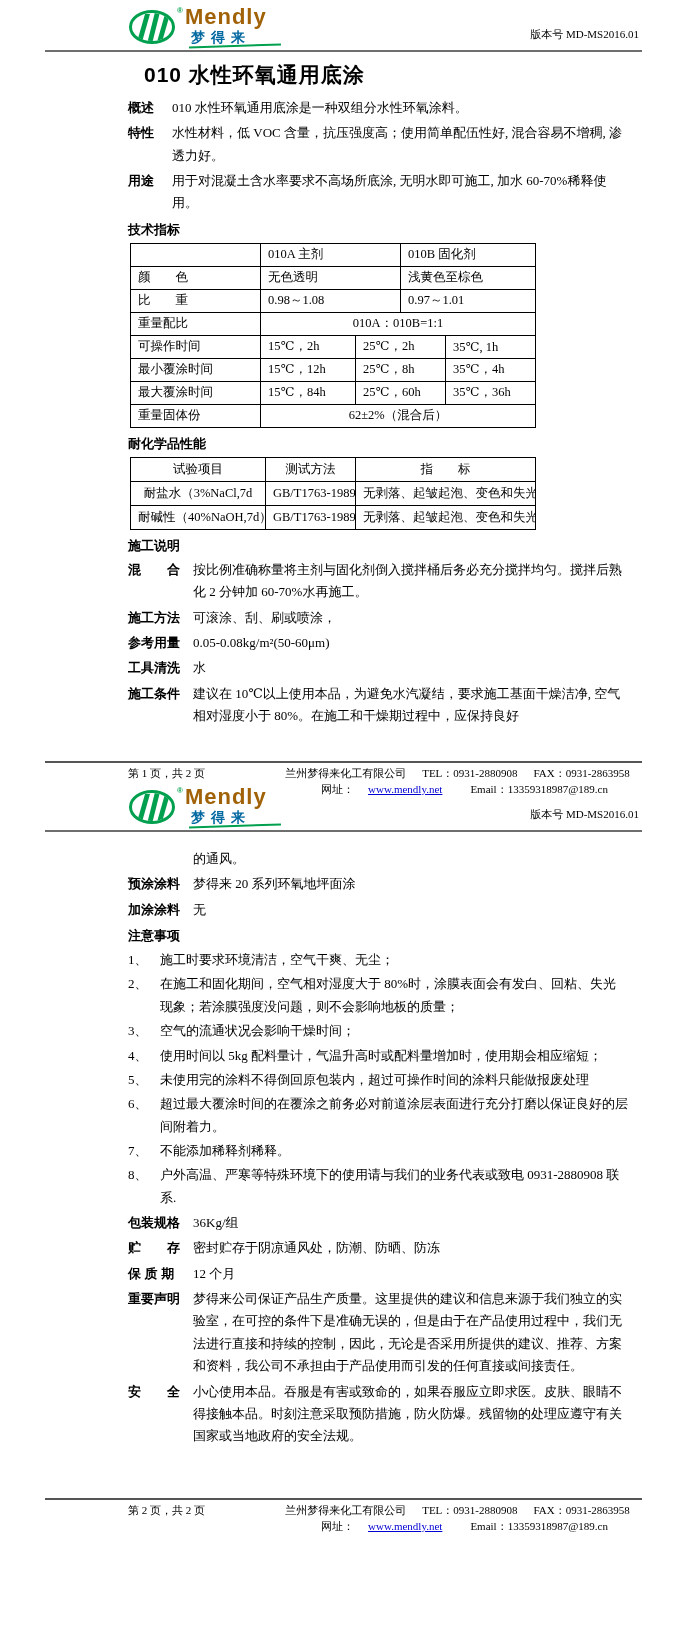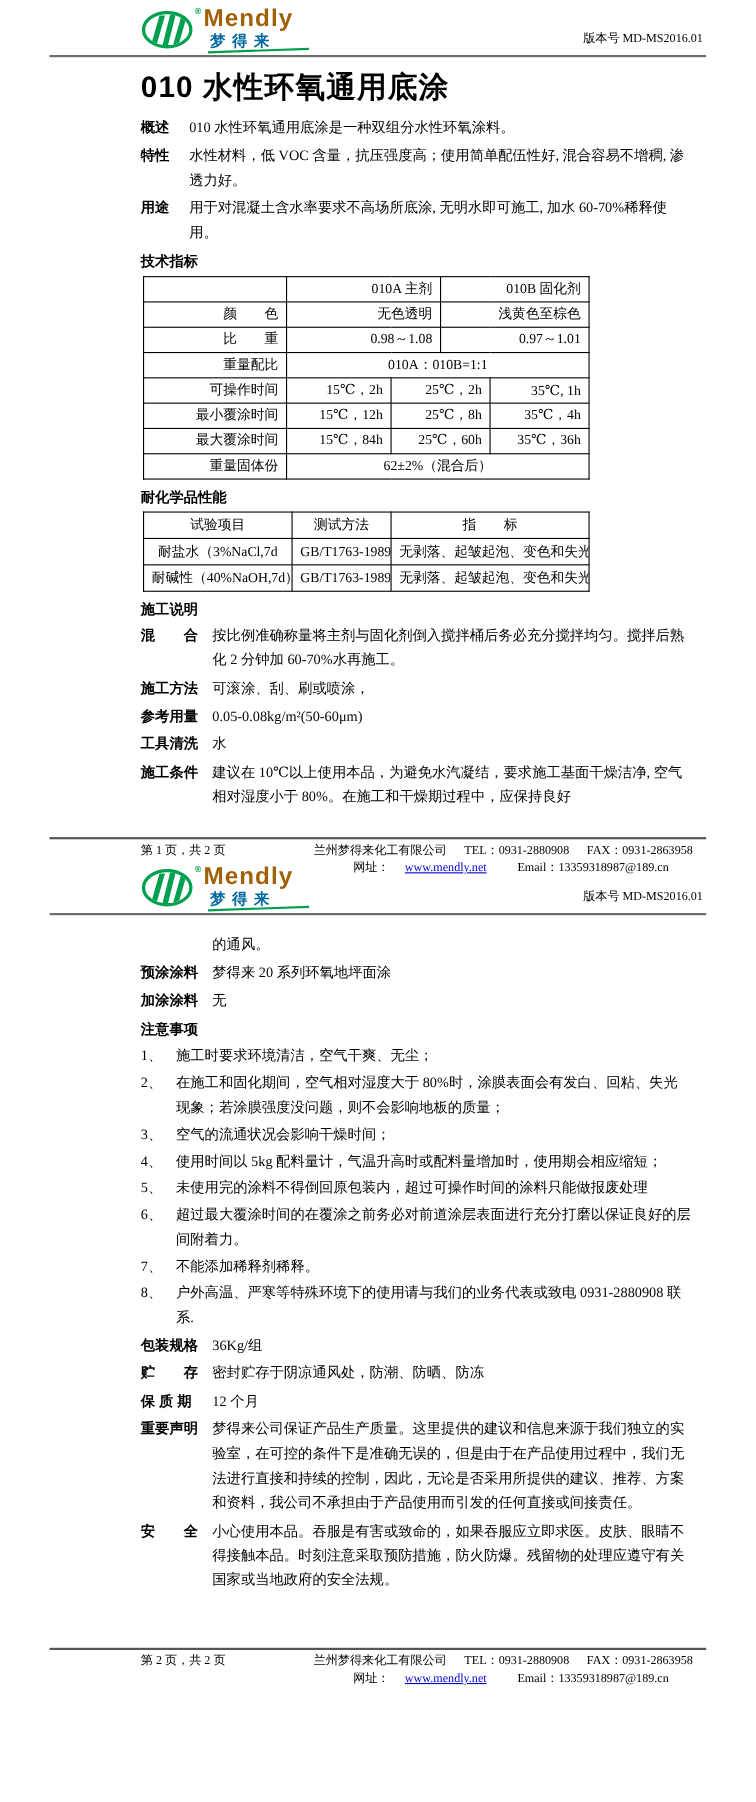--- a/index.html
+++ b/index.html
@@ -39,33 +39,33 @@
   .footer-row{ display:flex; padding:0 45px 0 128px; font-size:11px; line-height:1.45; }
   .footer-page-info{ flex:0 0 145px; }
   .footer-company-block{ flex:1; text-align:center; }
   .footer-line1 span{ margin:0 8px; }
   .footer-line2 span{ margin:0 14px; }
   .link{ color:#0000d4; text-decoration:underline; cursor:pointer; }
 
   
   .content{ padding:0 58px 0 128px; }
   .doc-title{ font-family:"Liberation Sans","DejaVu Sans",sans-serif;
-              font-weight:bold; font-size:27px; margin:9px 0 8px 0; letter-spacing:1px; }
+              font-weight:bold; font-size:21px; margin:9px 0 8px 16px; letter-spacing:1px; }
   .row{ display:flex; margin:3px 0; }
   .row-label{ flex:0 0 65px; font-weight:bold; line-height:1.72;
               font-family:"Liberation Sans","DejaVu Sans",sans-serif; font-size:13px; }
   .row.narrow .row-label{ flex:0 0 44px; }
   .row-text{ flex:1; line-height:1.72; }
   .indent-only{ padding-left:65px; line-height:1.72; margin:2px 0; }
   .section-title{ font-family:"Liberation Sans","DejaVu Sans",sans-serif;
                   font-weight:bold; font-size:13px; margin:6px 0 4px 0; }
 
   table{ border-collapse:collapse; margin:3px 0 7px 2px; table-layout:fixed; }
   td{ border:1px solid #000; height:23px; padding:1px 7px; font-size:12.5px;
-      vertical-align:middle; overflow:hidden; white-space:nowrap;text-align:right; }
+      vertical-align:middle; overflow:hidden; white-space:nowrap; }
   .tech-table{ width:405px; }
   .chem-table{ width:405px; }
   .td-center{ text-align:center; }
   .chem-table td{ height:24px; }
 
   
   .note{ display:flex; margin:2px 0; }
   .note-num{ flex:0 0 32px; line-height:1.72; }
   .note-text{ flex:1; line-height:1.72; }
 </style>

